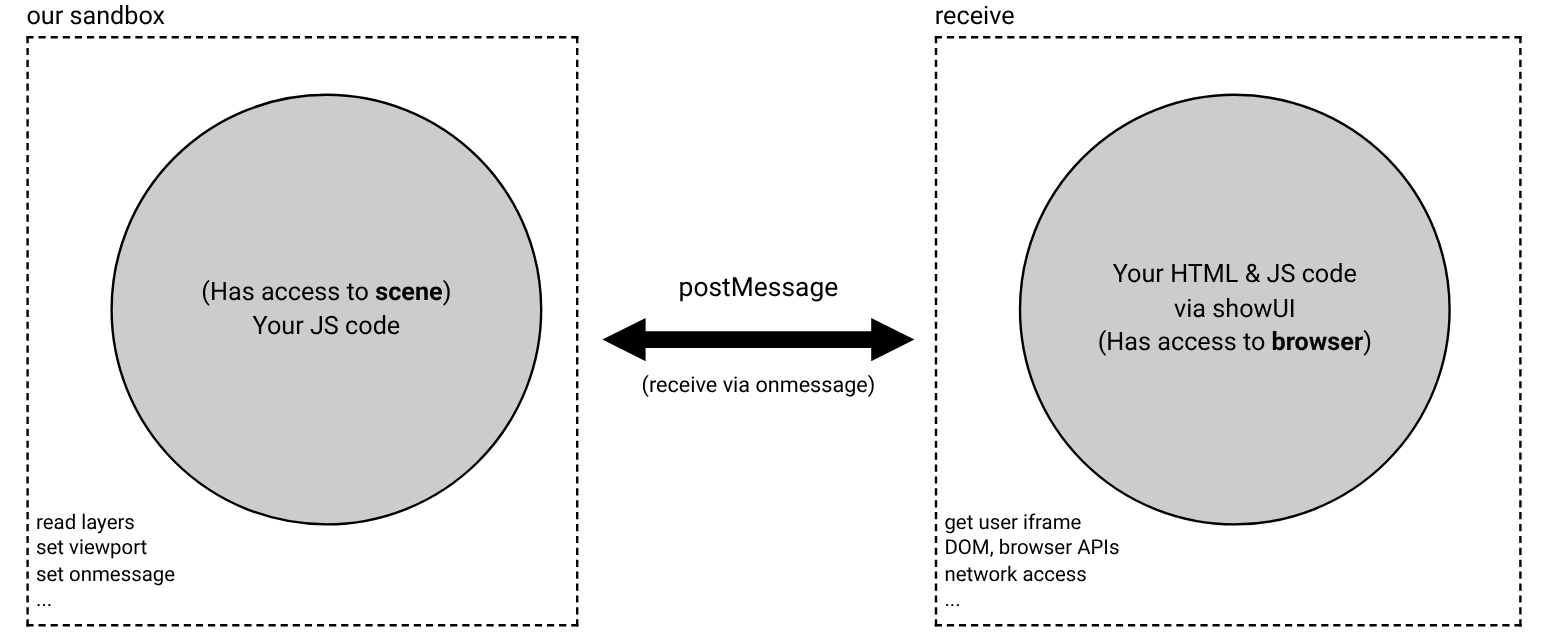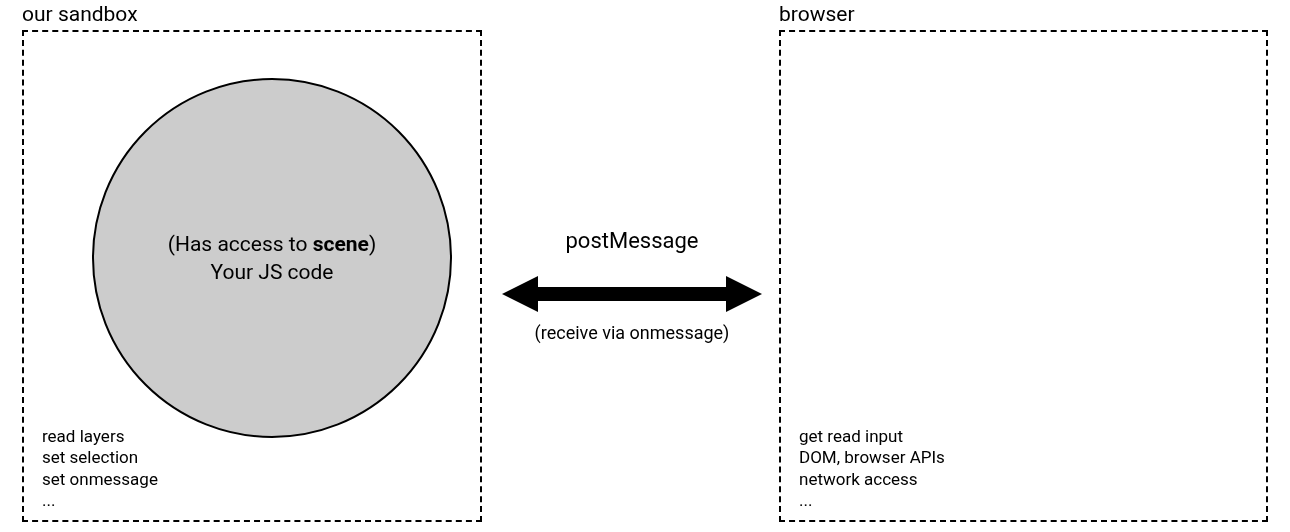--- a/index.html
+++ b/index.html
@@ -51,32 +51,31 @@
       font-weight: 700;
     }
     .caps-list {
       position: absolute;
       font-size: 17px;
       color: #000;
       line-height: 1.25;
     }
     .caps-list div {
       white-space: nowrap;
-      margin-left: 12px;
     }
     .arrow-wrap {
       position: absolute;
       display: flex;
       flex-direction: column;
       align-items: center;
     }
     .arrow-label-top {
       font-size: 22px;
       color: #000;
-      margin-bottom: 21px;
+      margin-bottom: 10px;
     }
     .arrow-label-bottom {
       font-size: 18px;
       color: #000;
       margin-top: 8px;
     }
     .arrow-svg {
       display: block;
     }
   </style>
@@ -91,32 +90,39 @@
 
   <div class="circle" style="left:92px; top:78px; width:360px; height:360px;">
     <span class="line">
       <span>(Has access to </span><span class="bold">scene</span><span>)</span>
     </span>
     <span class="line">Your JS code</span>
   </div>
 
   <div class="caps-list" style="left:30px; top:426px;">
     <div>read layers</div>
-    <div>set selection</div>
+    <div>set viewport</div>
     <div>set onmessage</div>
     <div>...</div>
   </div>
 
-  <div class="box-label" style="left:779px; top:2px;">browser</div>
+  <div class="box-label" style="left:779px; top:2px;">receive</div>
 
   <div class="dashed-box" style="left:779px; top:30px; width:489px; height:492px;"></div>
 
+  <div class="circle" style="left:849px; top:78px; width:360px; height:360px;">
+    <span class="line">Your  HTML &amp; JS code</span>
+    <span class="line">via showUI</span>
+    <span class="line">
+      <span>(Has access to </span><span class="bold">browser</span><span>)</span>
+    </span>
+  </div>
 
   <div class="caps-list" style="left:787px; top:426px;">
-    <div>get read input</div>
+    <div>get user iframe</div>
     <div>DOM, browser APIs</div>
     <div>network access</div>
     <div>...</div>
   </div>
 
   <div class="arrow-wrap" style="left:498px; top:228px; width:268px;">
     <div class="arrow-label-top">postMessage</div>
     <svg class="arrow-svg" width="260" height="40" viewBox="0 0 260 40">
       <polygon points="0,20 36,2 36,13 224,13 224,2 260,20 224,38 224,27 36,27 36,38" fill="#000000"></polygon>
     </svg>

